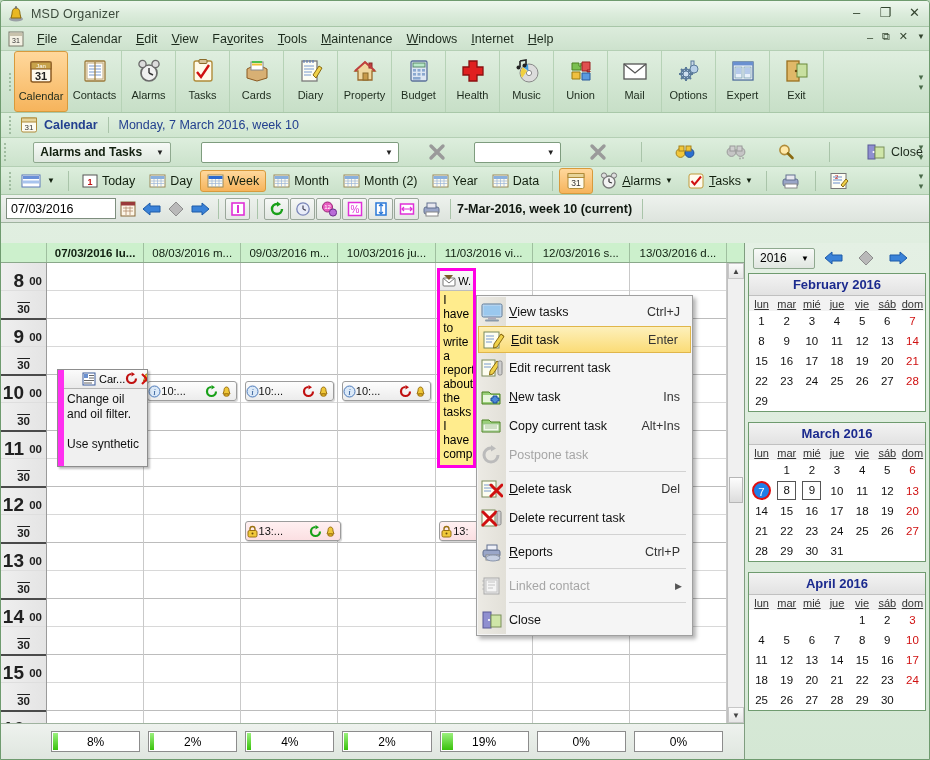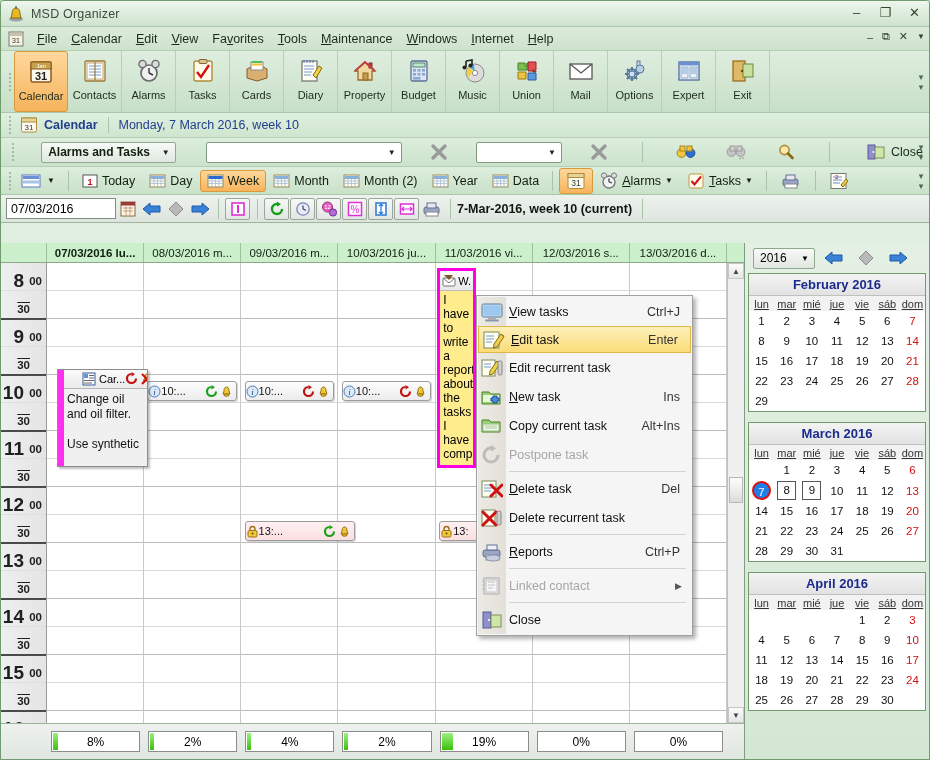--- a/index.html
+++ b/index.html
@@ -84,21 +84,21 @@
     background: linear-gradient(#dff0df, #cfe5cf);
     border-bottom:1px solid #b4cfb4; padding-left:4px;
   }
   .crumbbar .cal-ico { width:18px; height:18px; margin:0 6px; }
   .crumb-main { font-weight:bold; color:#23408f; font-size:12.5px; }
   .crumb-div { width:1px; height:16px; background:#a9c4a9; margin:0 10px; }
   .crumb-sub { color:#23408f; font-size:12.5px; }
 
   
   .filterbar {
-    height:29px; display:flex; align-items:center; padding-left:8px;
+    height:29px; display:flex; align-items:center; padding-left:0;
     background: linear-gradient(#ddeedd, #cbe2cb);
     border-bottom:1px solid #b4cfb4; position:relative;gap:24px;
   }
   .combo {
     height:21px; border:1px solid #8fa98f; background:linear-gradient(#f7faf7,#dfe8df);
     display:flex; align-items:center; padding:0 3px 0 6px; font-size:12px;
     color:#12200f; font-weight:bold; border-radius:2px; cursor:default;
   }
   .combo.plain { font-weight:normal; background:#fff; border:1px solid #7e9c7e; }
   .combo .arr { margin-left:auto; width:13px; text-align:center; font-size:8px; color:#222; }
@@ -397,20 +397,28 @@
               <rect x="7" y="11" width="3" height="2.6" fill="#8aa8d0"></rect>
               <rect x="11.5" y="11" width="3" height="2.6" fill="#8aa8d0"></rect>
               <rect x="16" y="11" width="3" height="2.6" fill="#8aa8d0"></rect>
               <rect x="7" y="15" width="3" height="2.6" fill="#8aa8d0"></rect>
               <rect x="11.5" y="15" width="3" height="2.6" fill="#8aa8d0"></rect>
               <rect x="16" y="15" width="3" height="2.6" fill="#8aa8d0"></rect>
               <rect x="7" y="19" width="7.5" height="2.6" fill="#8aa8d0"></rect>
             </svg>
           </span>
           <span class="lbl">Budget</span>
+        </div>
+        <div class="bigbtn">
+          <span class="ico">
+            <svg width="26" height="26" viewBox="0 0 26 26">
+              <path d="M9 3 H17 V9 H23 V17 H17 V23 H9 V17 H3 V9 H9 Z" fill="#e02020" stroke="#8a1010" stroke-width="1.3"></path>
+            </svg>
+          </span>
+          <span class="lbl">Health</span>
         </div>
         <div class="bigbtn">
           <span class="ico">
             <svg width="26" height="26" viewBox="0 0 26 26">
               <circle cx="15" cy="15" r="9" fill="#dcdcdc" stroke="#888"></circle>
               <circle cx="15" cy="15" r="2.6" fill="#fff" stroke="#888"></circle>
               <path d="M8 20 A9 9 0 0 1 9 9 L13 13 Z" fill="#f0d040"></path>
               <path d="M9 9 A9 9 0 0 1 14 6.2 L14.5 13 Z" fill="#40a0e0"></path>
               <path d="M6 3 L6 9 M6 3 L12 2 L12 7" stroke="#222" stroke-width="1.6" fill="none"></path>
               <circle cx="4.5" cy="9.5" r="2" fill="#222"></circle>
@@ -1049,21 +1057,21 @@
                   </svg>
                 </span>
                 <span>
                   <svg width="13" height="13" viewBox="0 0 13 13">
                     <path d="M6.5 2 C4.5 2 4 4 4 6 L3 9 L10 9 L9 6 C9 4 8.5 2 6.5 2 Z" fill="#f0c83a" stroke="#9a7010"></path>
                     <ellipse cx="6.5" cy="10" rx="2.6" ry="1.2" fill="#e8b822" stroke="#9a7010"></ellipse>
                   </svg>
                 </span>
               </span>
             </div>
-            <div class="evt pink" style="left: 197.571px; top: 258px; width: 110px; height: 20px;">
+            <div class="evt pink" style="left: 197.571px; top: 258px; width: 96px; height: 20px;">
               <span>
                 <svg width="13" height="13" viewBox="0 0 13 13">
                   <rect x="2" y="5.5" width="9" height="6.5" rx="1.5" fill="#f0c83a" stroke="#9a7010"></rect>
                   <path d="M4 5.5 V4 A2.5 2.5 0 0 1 9 4 V5.5" fill="none" stroke="#9a7010" stroke-width="1.4"></path>
                   <circle cx="6.5" cy="8.5" r="1" fill="#6a4a08"></circle>
                 </svg>
               </span>
               <span class="etxt">13:...</span>
               <span class="eicons">
                 <span>

